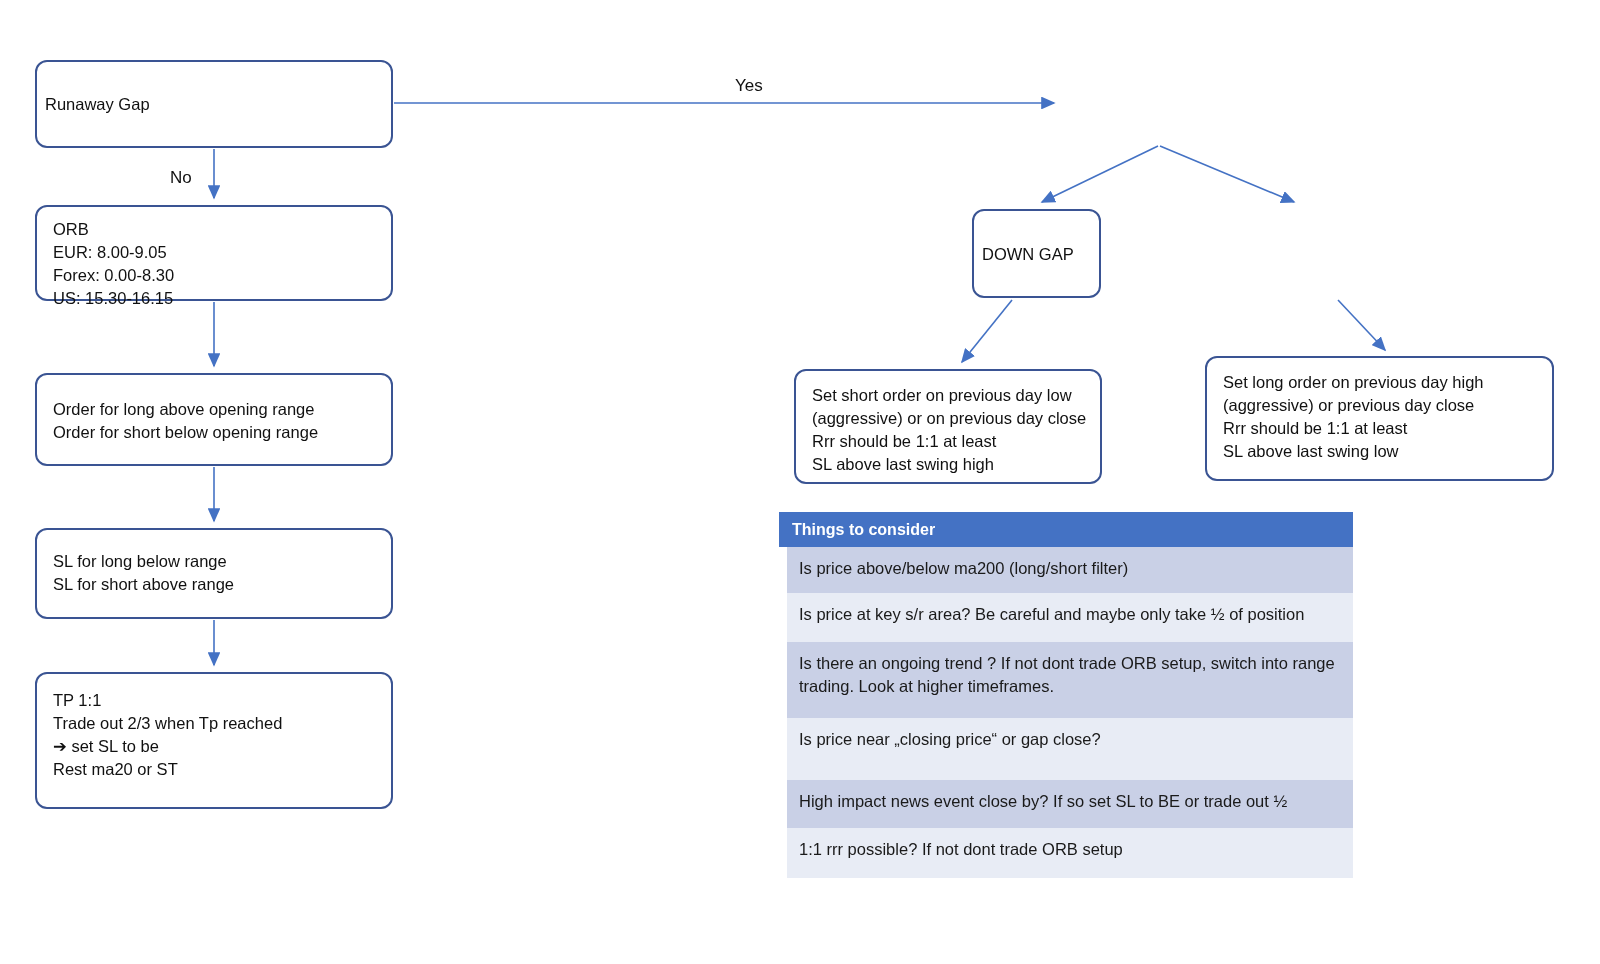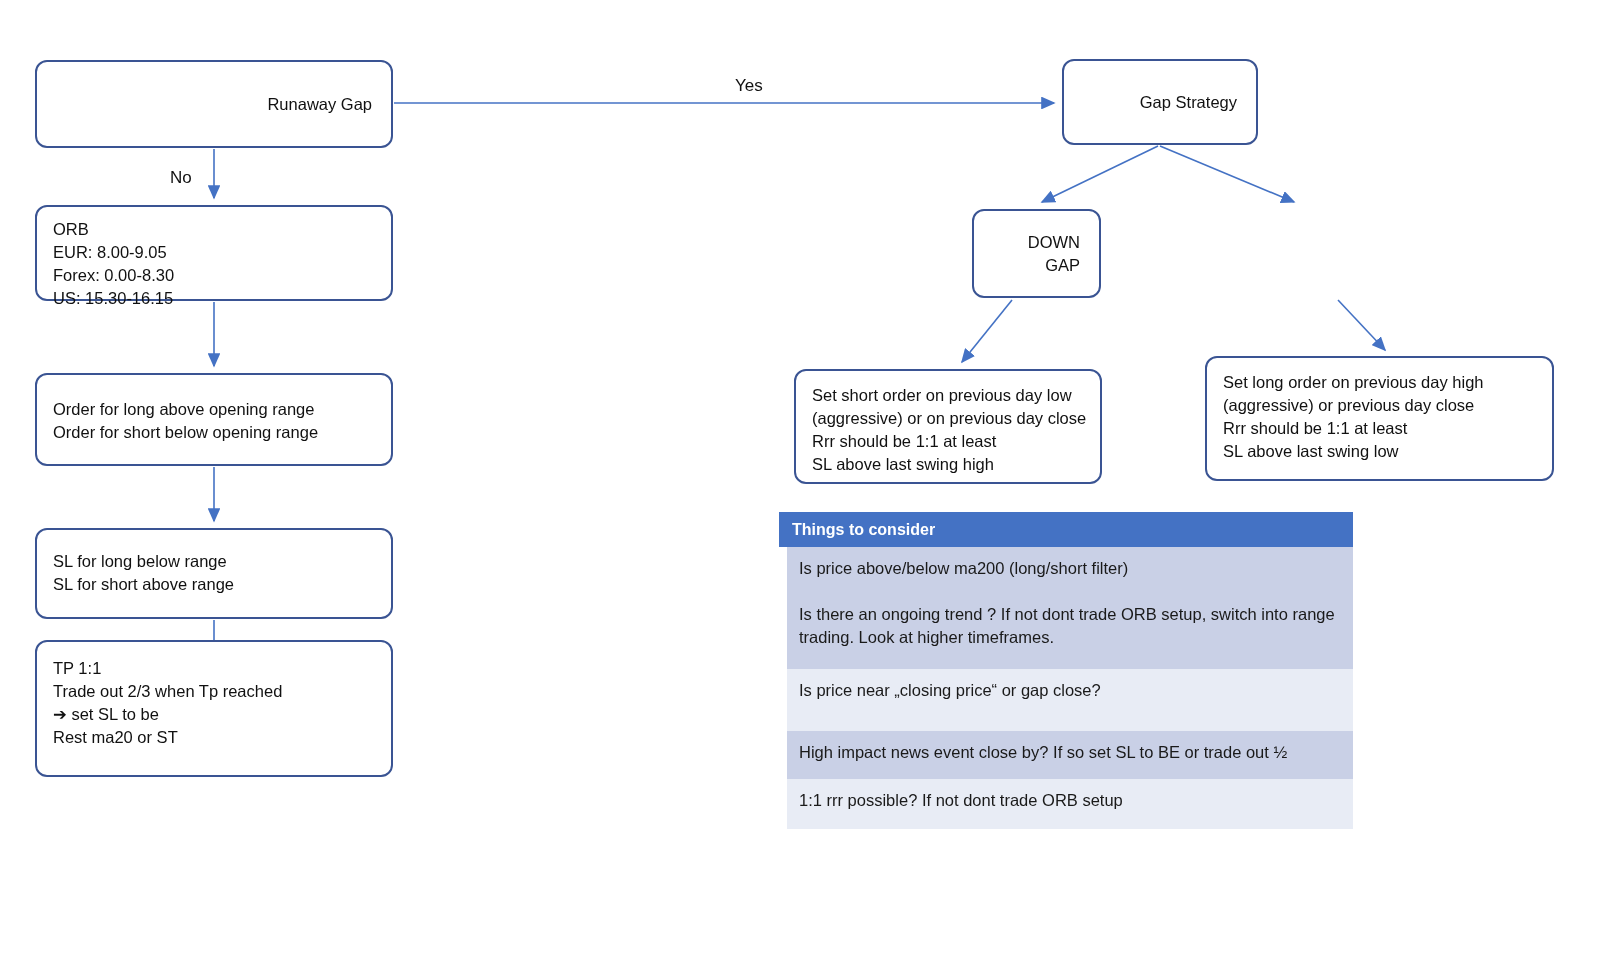--- a/index.html
+++ b/index.html
@@ -41,39 +41,39 @@
     right: 12px;
     white-space: pre-line;
     font-size: 16.5px;
     line-height: 23px;
     color: #111111;
   }
   .node.centered .node-text {
     left: 0; right: 0;
     top: 50%;
     transform: translateY(-50%);
-    text-align: right;
-    padding: 0 19px;
+    text-align: left;
+    padding: 0 8px;
   }
   .node.topleft .node-text {
     top: 11px;
     text-align: left;
   }
   .edge-label {
     position: absolute;
     font-size: 17px;
     color: #111111;
     white-space: nowrap;
   }
   
   #node-runaway-gap { left: 35px;  top: 60px;  width: 358px; height: 88px; }
   #node-orb         { left: 35px;  top: 205px; width: 358px; height: 96px; }
   #node-orders      { left: 35px;  top: 373px; width: 358px; height: 93px; }
   #node-sl          { left: 35px;  top: 528px; width: 358px; height: 91px; }
-  #node-tp          { left: 35px;  top: 640px; width: 358px; height: 137px; }
+  #node-tp          { left: 35px;  top: 672px; width: 358px; height: 137px; }
 
   #node-gap-strategy { left: 1062px; top: 59px;  width: 196px; height: 86px; }
   #node-down-gap     { left: 972px;  top: 209px; width: 129px; height: 89px; }
   #node-up-gap       { left: 1236px; top: 209px; width: 128px; height: 89px; }
 
   #node-short-detail { left: 794px;  top: 369px; width: 308px; height: 115px; padding-left: 32px; }
   #node-long-detail  { left: 1205px; top: 356px; width: 349px; height: 125px; }
 
   
   #considerations {
@@ -165,23 +165,20 @@
 SL for short above range</div>
   </div>
 
   <div class="node topleft" id="node-tp">
     <div class="node-text" style="top:15px;">TP 1:1
 Trade out 2/3 when Tp reached
 ➔ set SL to be
 Rest ma20 or ST</div>
   </div>
 
-  <div class="node centered" id="node-gap-strategy">
-    <div class="node-text">Gap Strategy</div>
-  </div>
 
   <div class="node centered" id="node-down-gap">
     <div class="node-text">DOWN GAP</div>
   </div>
 
 
   <div class="node topleft" id="node-short-detail">
     <div class="node-text" style="top:13px;">Set short order on previous day low
 (aggressive) or on previous day close
 Rrr should be 1:1 at least
@@ -192,19 +189,20 @@
     <div class="node-text" style="top:13px;">Set long order on previous day high
 (aggressive) or previous day close
 Rrr should be 1:1 at least
 SL above last swing low</div>
   </div>
 
   <div id="considerations">
     <div class="tbl-header">Things to consider</div>
 
     <div class="tbl-row alt-dark r1">Is price above/below ma200 (long/short filter)</div>
+    <div class="tbl-row alt-light r2">Is price at key s/r area? Be careful and maybe only take ½ of position</div>
     <div class="tbl-row alt-dark r3">Is there an ongoing trend ? If not dont trade ORB setup, switch into range trading. Look at higher timeframes.</div>
     <div class="tbl-row alt-light r4">Is price near „closing price“ or gap close?</div>
     <div class="tbl-row alt-dark r5">High impact news event close by? If so set SL to BE or trade out ½</div>
     <div class="tbl-row alt-light r6">1:1 rrr possible? If not dont trade ORB setup</div>
   </div>
 
 </div>
 
 </body></html>

